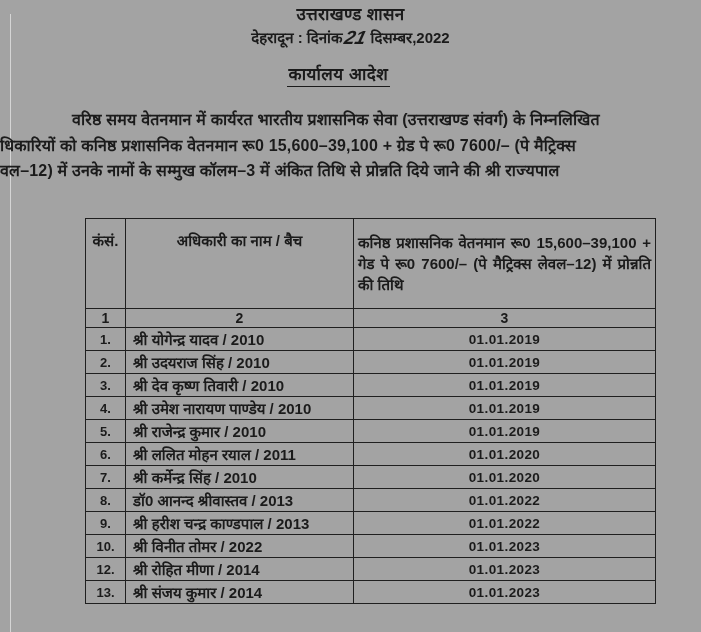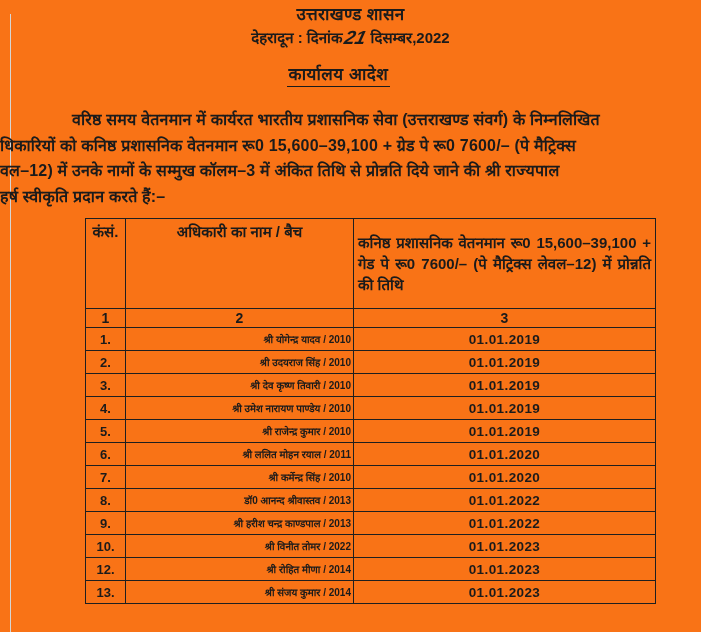--- a/index.html
+++ b/index.html
@@ -1,20 +1,20 @@
 <!DOCTYPE html>
 <html><head>
 <meta charset="utf-8">
 <style>
   html, body { margin: 0; padding: 0; }
   .page {
     position: relative;
     width: 701px;
     height: 632px;
-    background: #f97316;
+    background: #a3a3a3;
     overflow: hidden;
     color: #1b1b1b;
     font-family: "Liberation Sans", "DejaVu Sans", sans-serif;
   }
   .scan-edge {
     position: absolute;
     left: 10px;
     top: 14px;
     bottom: 0;
     width: 1px;
@@ -71,58 +71,57 @@
     border-collapse: collapse;
     table-layout: fixed;
   }
   .doc-table th, .doc-table td {
     border: 1.6px solid #1f1f1f;
     overflow: hidden;
   }
   .doc-table th {
     font-weight: 700;
     vertical-align: top;
-    padding: 2px 3px;
+    padding: 11px 3px;
     font-size: 15px;
   }
   th.th-serial { text-align: center; height: 62px; }
   th.th-name  { text-align: center; }
   th.th-date  { text-align: justify; text-align-last: left; line-height: 21px; padding: 13px 4px; }
   .numrow td {
     height: 18px;
     text-align: center;
     font-weight: 700;
     font-size: 14px;
     padding: 0;
     line-height: 18px;
   }
   .drow td { height: 22px; font-weight: 700; padding: 0 2px; }
   .drow .sno  { text-align: center; font-size: 13px; }
-  .drow .name { text-align: right; padding-left: 7px; font-size: 10px; }
+  .drow .name { text-align: left; padding-left: 7px; font-size: 15px; }
   .drow .date { text-align: center; font-size: 13.5px; letter-spacing: 0.4px; }
 </style>
 </head>
 <body>
 
 <div class="page">
   <div class="scan-edge"></div>
 
   <div class="doc-header">
     <div class="h1">उत्तराखण्ड शासन</div>
     <div class="h3"><span>देहरादून : दिनांक</span><span class="handwritten">21</span><span>दिसम्बर,2022</span></div>
     <div class="order-title-wrap">
       <span class="order-title">कार्यालय आदेश</span>
     </div>
   </div>
 
   <div class="para">
     <div class="line indent">वरिष्ठ समय वेतनमान में कार्यरत भारतीय प्रशासनिक सेवा (उत्तराखण्ड संवर्ग) के निम्नलिखित</div>
     <div class="line">धिकारियों को कनिष्ठ प्रशासनिक वेतनमान रू0 15,600–39,100 + ग्रेड पे रू0 7600/– (पे मैट्रिक्स</div>
     <div class="line">वल–12) में उनके नामों के सम्मुख कॉलम–3 में अंकित तिथि से प्रोन्नति दिये जाने की श्री राज्यपाल</div>
-    <div class="line">हर्ष स्वीकृति प्रदान करते हैं:–</div>
   </div>
 
   <table class="doc-table">
     <colgroup>
       <col style="width:40px">
       <col style="width:228px">
       <col style="width:302px">
     </colgroup>
     <tbody>
       <tr>

